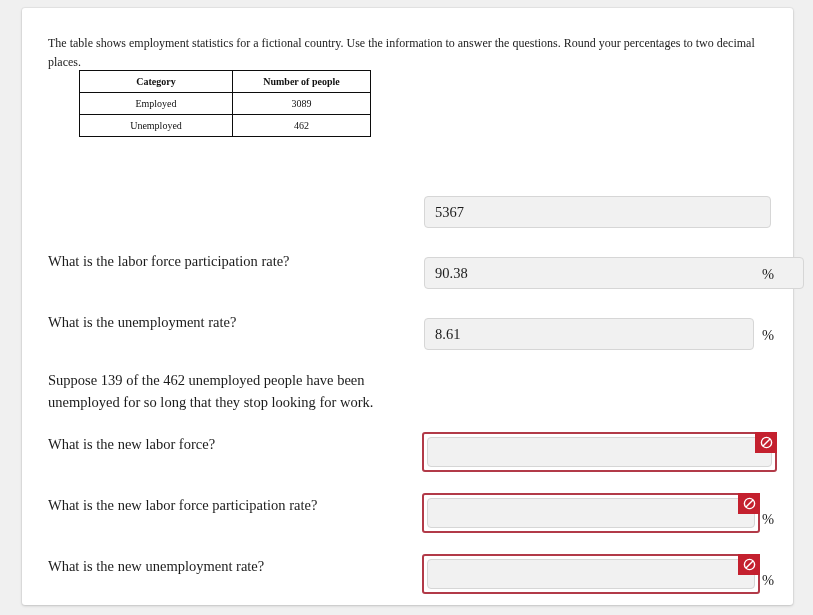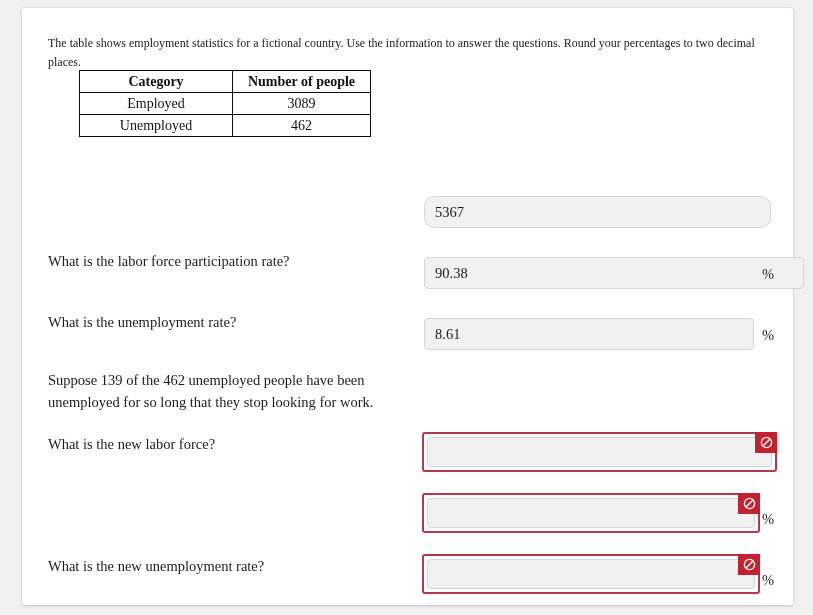--- a/index.html
+++ b/index.html
@@ -33,21 +33,21 @@
     font-size: 12px;
     line-height: 1.55;
     color: #1b1b1b;
   }
 
   
   .stats-table {
     position: absolute;
     left: 57px; top: 62px;
     border-collapse: collapse;
-    font-size: 14px;
+    font-size: 10px;
     color: #111;
   }
   .stats-table th,
   .stats-table td {
     border: 1px solid #0c0c0c;
     text-align: center;
     padding: 2px 10px;
     height: 21px;
     line-height: 17px;
   }
@@ -138,21 +138,21 @@
           <td>Employed</td>
           <td>3089</td>
         </tr>
         <tr>
           <td>Unemployed</td>
           <td>462</td>
         </tr>
       </tbody>
     </table>
 
-    <input class="field" style="left: 402px; top: 188px; width: 347px; border-radius: 10px;" type="text" value="5367">
+    <input class="field" style="left: 402px; top: 188px; width: 347px;" type="text" value="5367">
 
     <div class="qlabel" style="top:242px;">What is the labor force participation rate?</div>
     <input class="field" style="left: 402px; top: 249px; width: 380px;" type="text" value="90.38">
     <span class="pct" style="left:740px; top:259px;">%</span>
 
     <div class="qlabel" style="top:303px;">What is the unemployment rate?</div>
     <input class="field" style="left: 402px; top: 310px; width: 330px;" type="text" value="8.61">
     <span class="pct" style="left:740px; top:320px;">%</span>
 
     <p class="qlabel multiline" style="top:361px; margin:0;">Suppose 139 of the 462 unemployed people have been unemployed for so long that they stop looking for work.</p>
@@ -161,20 +161,21 @@
     <div class="err-wrap" style="left:400px; top:424px; width:355px;">
       <input class="field-inner" type="text" value="" style="">
       <span class="err-badge">
         <svg width="13" height="13" viewBox="0 0 16 16" aria-hidden="true">
           <circle cx="8" cy="8" r="6.3" fill="none" stroke="#ffffff" stroke-width="1.7"></circle>
           <line x1="3.7" y1="12.3" x2="12.3" y2="3.7" stroke="#ffffff" stroke-width="1.7"></line>
         </svg>
       </span>
     </div>
 
+    <div class="qlabel" style="top:486px;">What is the new labor force participation rate?</div>
     <div class="err-wrap" style="left:400px; top:485px; width:338px;">
       <input class="field-inner" type="text" value="" style="">
       <span class="err-badge">
         <svg width="13" height="13" viewBox="0 0 16 16" aria-hidden="true">
           <circle cx="8" cy="8" r="6.3" fill="none" stroke="#ffffff" stroke-width="1.7"></circle>
           <line x1="3.7" y1="12.3" x2="12.3" y2="3.7" stroke="#ffffff" stroke-width="1.7"></line>
         </svg>
       </span>
     </div>
     <span class="pct" style="left:740px; top:504px;">%</span>

